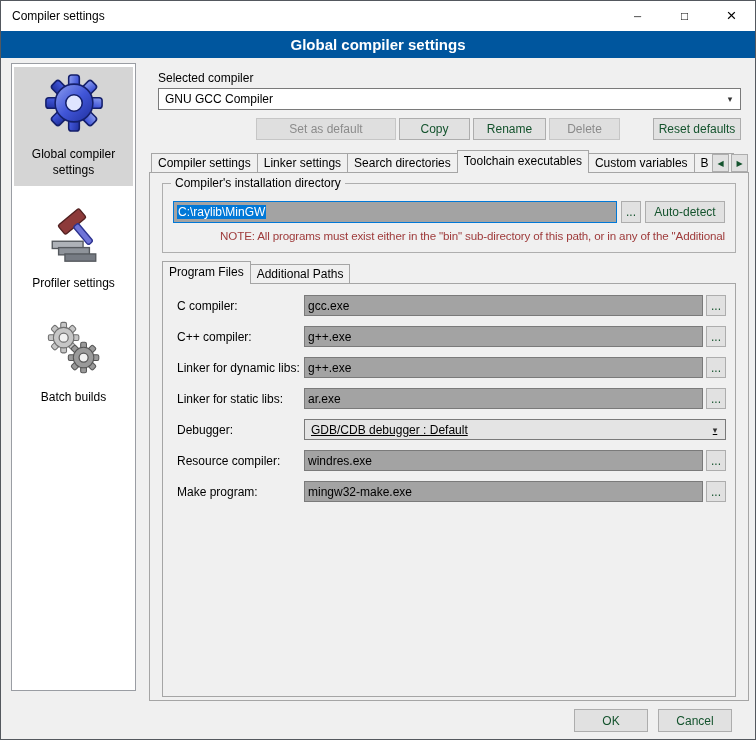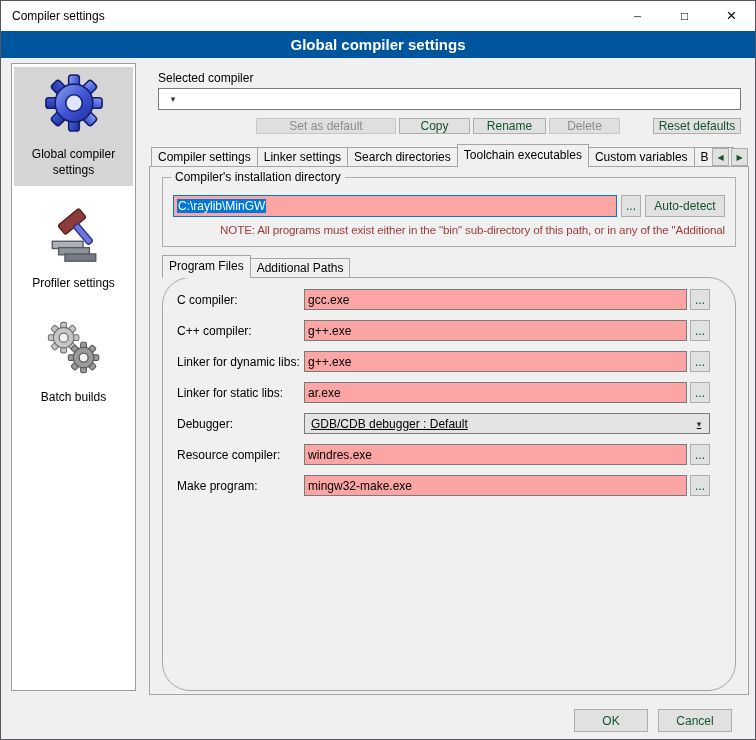--- a/index.html
+++ b/index.html
@@ -33,21 +33,21 @@
   .content { position:absolute; left:148px; top:62px; width:600px; }
   .field-label { margin:8px 0 0 9px; height:14px; line-height:14px; }
 
   .combo { background:#fff; border:1px solid #7a7a7a; display:flex; align-items:center; padding:0 2px 0 6px; height:22px; }
   .combo-value { flex:1; white-space:nowrap; overflow:hidden; }
   .combo-arrow { width:16px; text-align:center; font-size:9px; color:#333; flex:none; }
   .combo.gray { background:#e4e4e4;text-decoration:underline; }
   .compiler-combo { margin:3px 8px 0 9px; }
 
   button { font-family:inherit; font-size:12px; color:#14532d; background:#e1e1e1; border:1px solid #adadad; cursor:default; }
-  .btn { display:inline-flex; align-items:center; justify-content:center; height:16px; padding:0 8px; white-space:nowrap; }
+  .btn { display:inline-flex; align-items:center; justify-content:center; height:22px; padding:0 8px; white-space:nowrap; }
   .btn.disabled { color:#8b8b8b; border-color:#c6c6c6; background:#dfdfdf; }
 
   .action-row { display:flex; gap:3px; margin:8px 8px 0 9px; }
   .action-row .btn-setdefault { margin-left:98px; width:140px; }
   .action-row .btn-copy { width:71px; }
   .action-row .btn-rename { width:73px; }
   .action-row .btn-delete { width:71px; }
   .action-row .btn-reset { margin-left:auto; width:88px; }
 
   
@@ -58,31 +58,31 @@
   .tab-arrows { position:absolute; right:0; bottom:1px; display:flex; gap:2px; z-index:6; background:#f0f0f0; padding-left:3px; }
   .arrow-btn { width:17px; height:18px; padding:0; font-size:8px; display:flex; align-items:center; justify-content:center; }
 
   .panel { position:relative; z-index:1; border:1px solid #a5a5a5; background:#f0f0f0; margin-top:-1px; }
   .outer-panel { height:529px; overflow:hidden; }
 
   
   .groupbox { position:relative; border:1px solid #aeaeae; margin:10px 12px 0; padding:13px 10px 8px; }
   .group-title { position:absolute; top:-8px; left:8px; background:#f0f0f0; padding:0 4px; }
   .dir-row { display:flex; gap:4px; margin-top:4px; }
-  .textbox { background:#fca5a5; border:1px solid #7a7a7a; height:21px; display:flex; align-items:center; padding:0 3px; overflow:hidden; white-space:nowrap; }
+  .textbox { background:#a3a3a3; border:1px solid #7a7a7a; height:21px; display:flex; align-items:center; padding:0 3px; overflow:hidden; white-space:nowrap; }
   .textbox.focused { border-color:#0078d7; }
   .sel { background:var(--selection-bg,#0078d7); color:#fff; padding:0 1px; }
   .dir-row .textbox { flex:1; height:22px; }
   .browse-btn { width:20px; flex:none; padding:0; }
   .dir-row .browse-btn { height:22px; }
   .autodetect-btn { width:80px; flex:none; padding:0; height:22px; }
   .note { margin-top:6px; color:var(--note-red,#9e3a3a); font-size:11.6px; letter-spacing:-0.15px; white-space:nowrap; overflow:hidden; height:15px;text-align:right; }
 
   .inner-tabstrip { margin:8px 12px 0; }
-  .inner-panel { height:414px; margin:-1px 12px 0; padding:11px 25px 0 14px;border-radius:28px; }
+  .inner-panel { height:414px; margin:-1px 12px 0; padding:11px 9px 0 14px; }
 
   .frow { display:flex; align-items:center; margin-bottom:10px; height:21px; }
   .flabel { width:127px; flex:none; white-space:nowrap; overflow:hidden; }
   .fctrl { flex:1; display:flex; gap:3px; align-items:center; }
   .fctrl .textbox { flex:1; height:21px; }
   .fctrl .browse-btn { height:21px; }
   .fctrl .combo { flex:1; height:21px; }
 
   .footer { position:absolute; right:23px; bottom:7px; display:flex; gap:10px; }
   .footer-btn { width:74px; height:23px; }
@@ -167,20 +167,21 @@
       </svg>
       <div class="side-label">Batch builds</div>
     </div>
   </div>
 
   <div class="content">
 
     <div class="field-label">Selected compiler</div>
 
     <div class="combo compiler-combo">
+      <span class="combo-value">GNU GCC Compiler</span>
       <span class="combo-arrow">▾</span>
     </div>
 
     <div class="action-row">
       <button class="btn disabled btn-setdefault">Set as default</button>
       <button class="btn btn-copy">Copy</button>
       <button class="btn btn-rename">Rename</button>
       <button class="btn disabled btn-delete">Delete</button>
       <button class="btn btn-reset">Reset defaults</button>
     </div>

